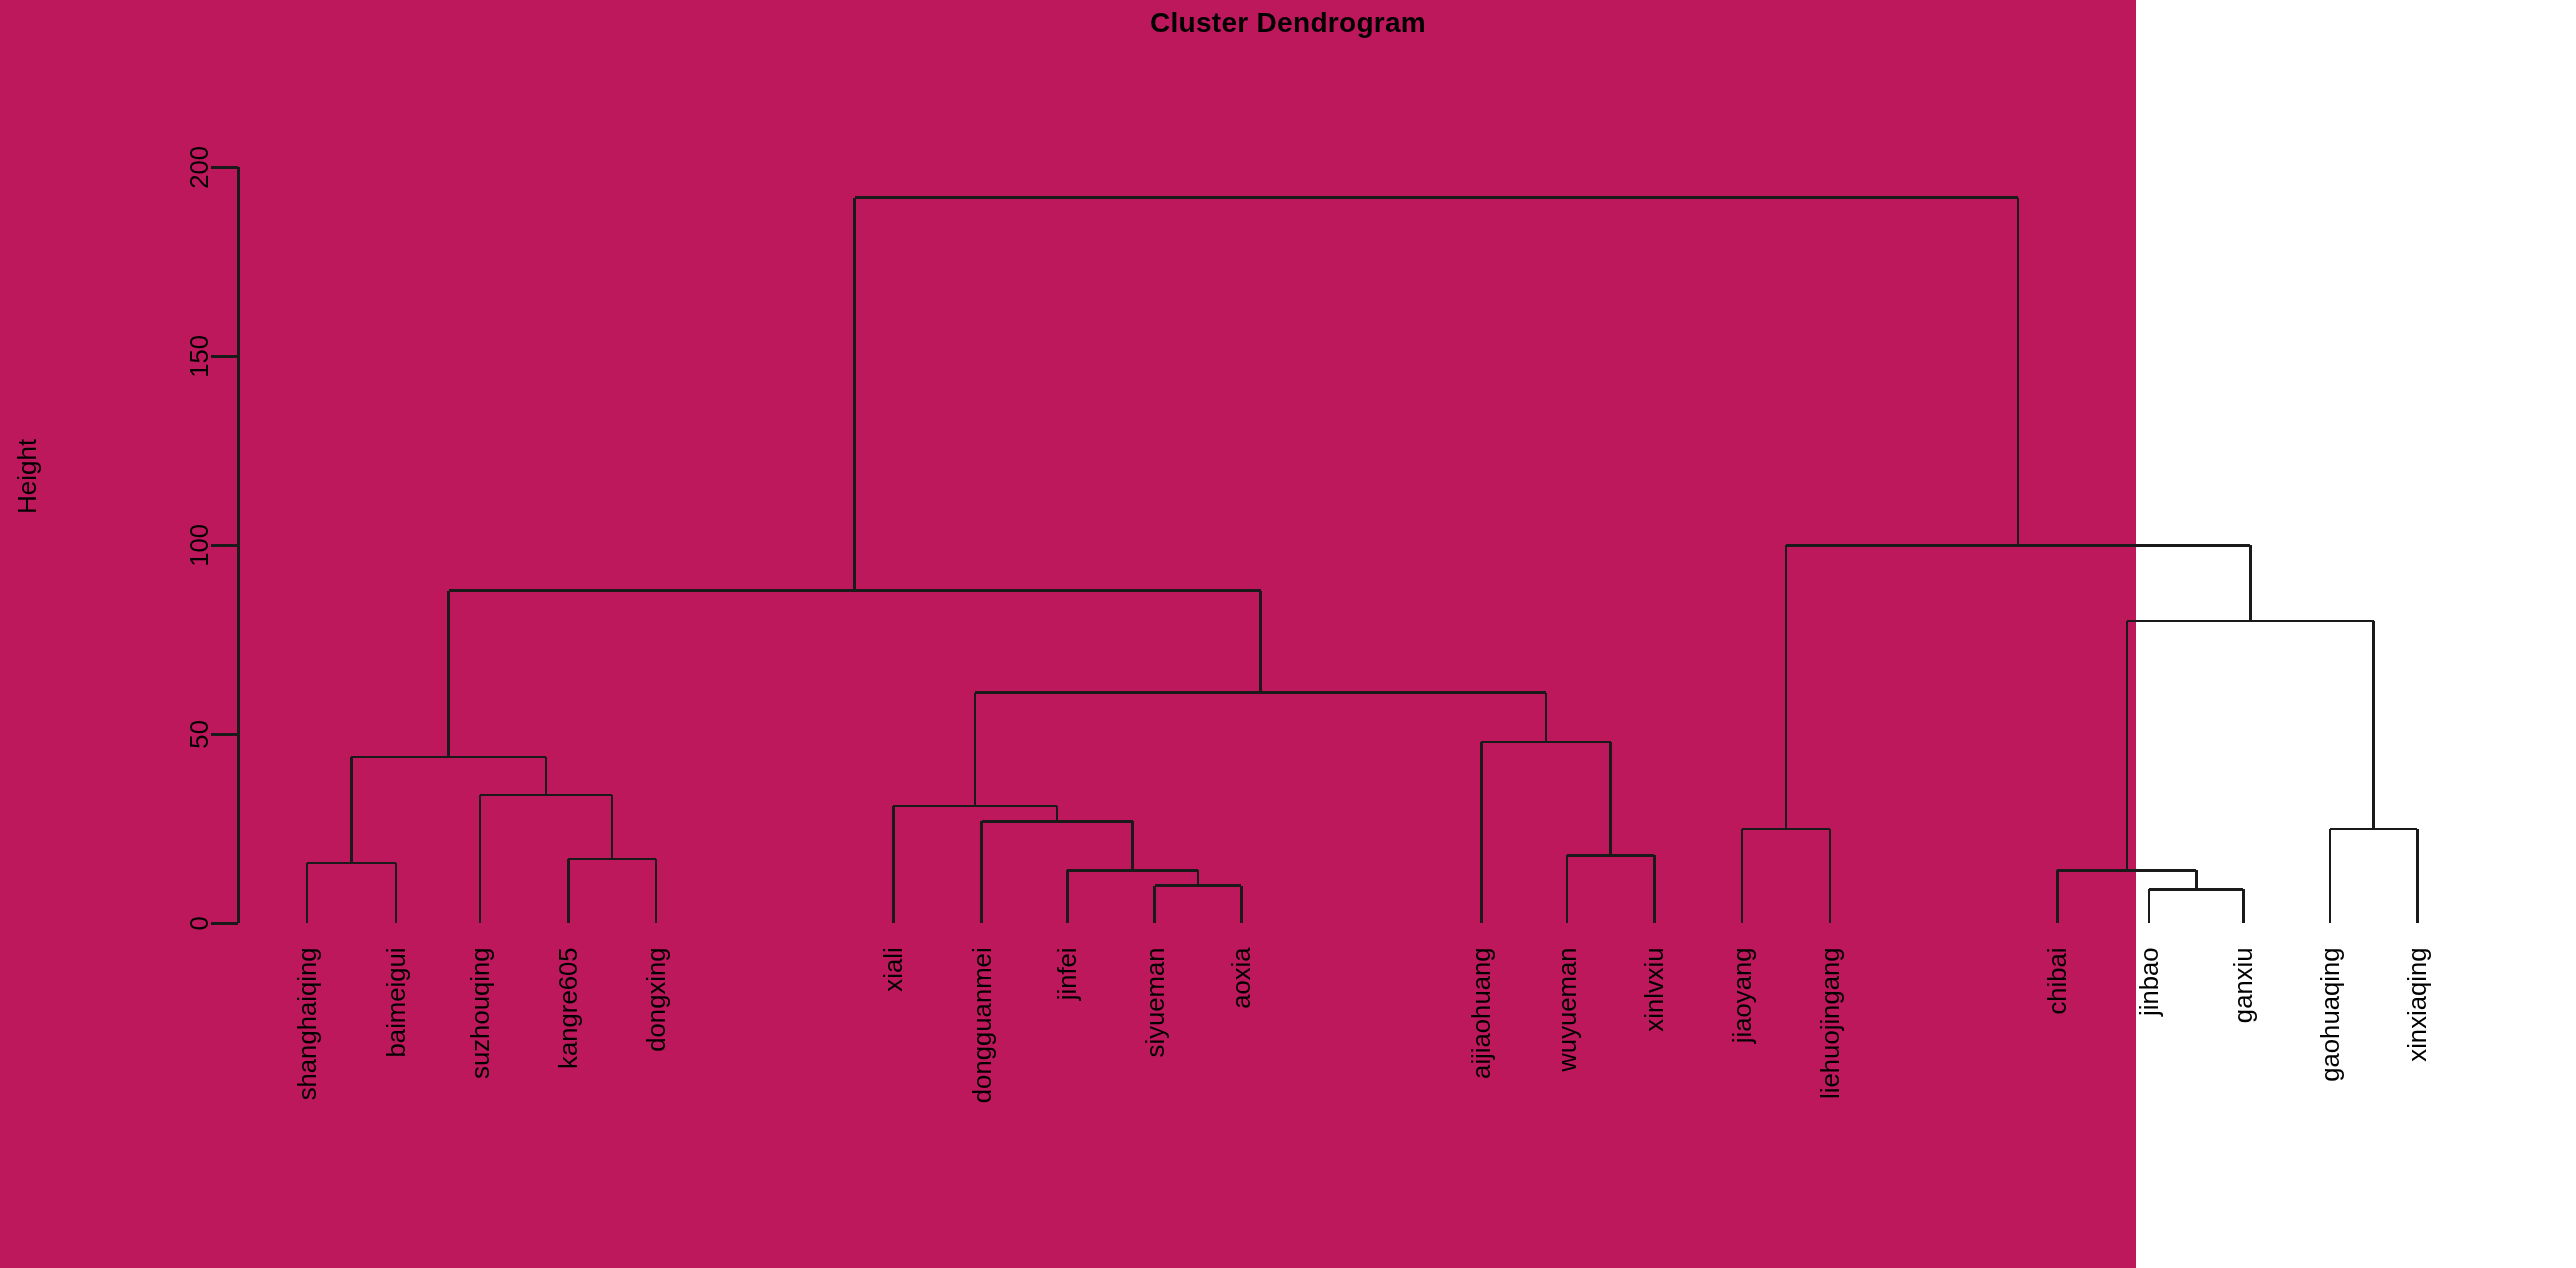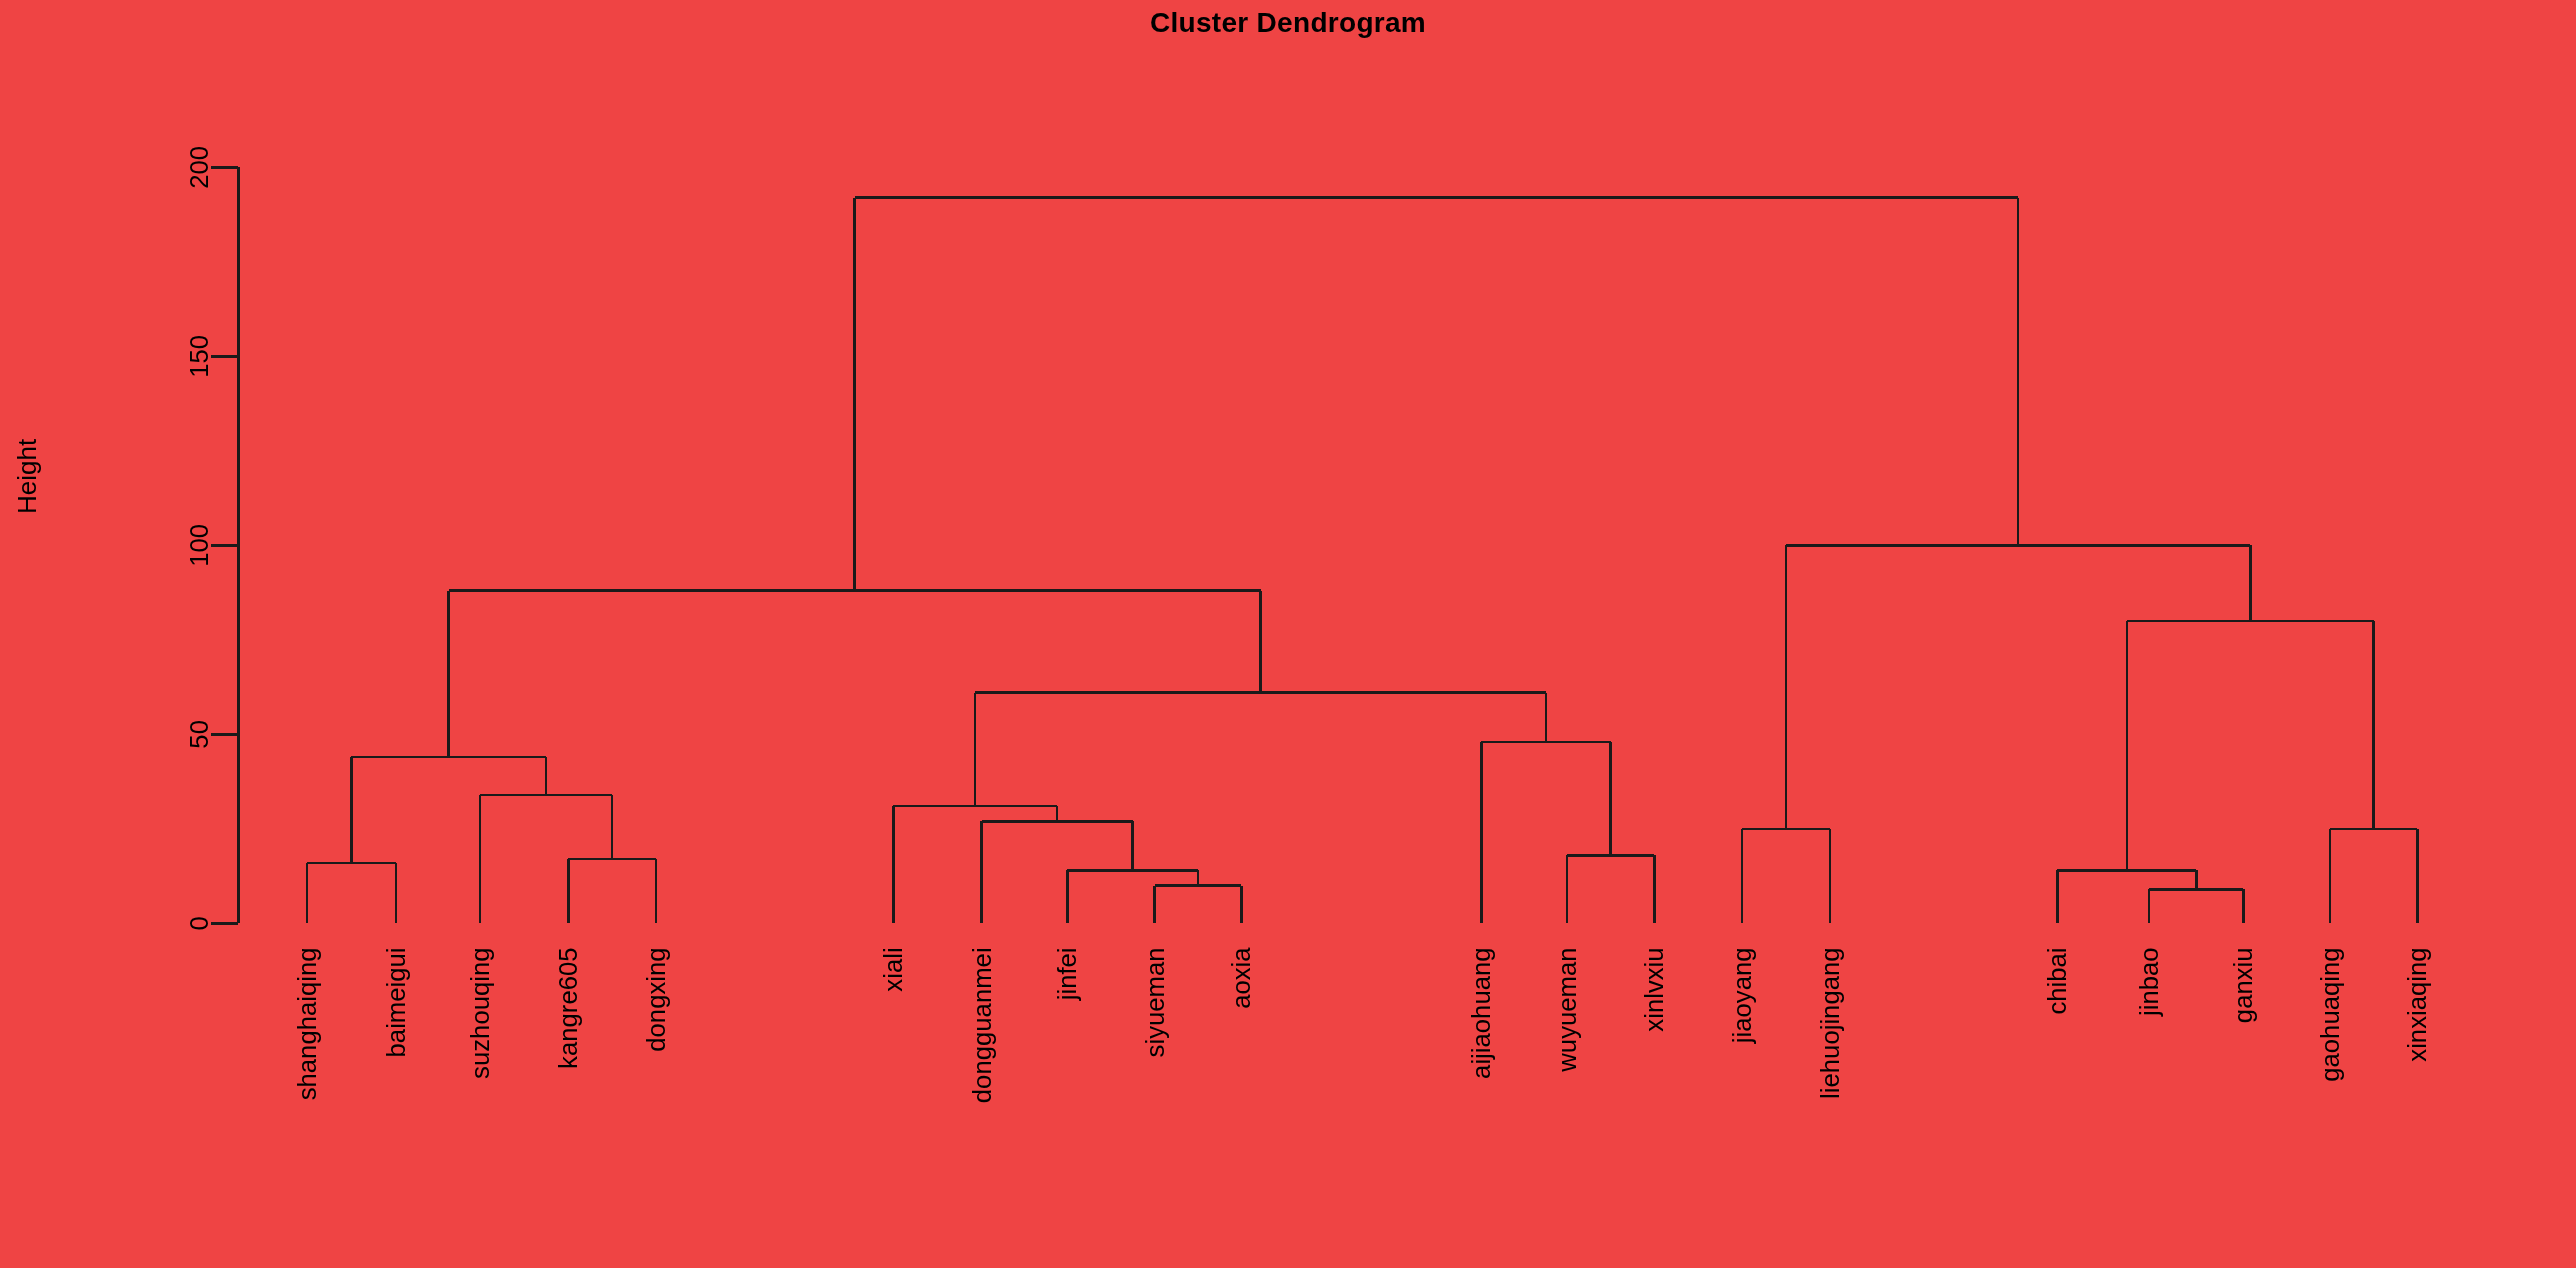--- a/index.html
+++ b/index.html
@@ -1,18 +1,18 @@
 <!DOCTYPE html>
 <html style="font-size:13.7px"><head>
 <meta charset="utf-8">
 <style>
   html,body{margin:0;padding:0;background:#ffffff;}
   body{width:2576px;height:1269px;overflow:hidden;
        font-family:"Liberation Sans", sans-serif;color:#000000;}
-  #root{position:relative;width:2576px;height:1269px;background:#ef4444;}
+  #root{position:relative;width:2136px;height:1269px;background:#be185d;}
   #title{position:absolute;left:0;top:6.9px;width:2576px;text-align:center;
          font-size:28px;font-weight:bold;letter-spacing:0.3px;}
   #ylab{position:absolute;left:12px;top:514px;font-size:26px;
         transform:rotate(-90deg);transform-origin:left top;white-space:nowrap;}
   svg{position:absolute;left:0;top:0;}
   .tick-label{font-family:"Liberation Sans", sans-serif;font-size:30px;fill:#000;}
   .leaf-label{font-family:"Liberation Sans", sans-serif;font-size:30px;fill:#000;}
 </style>
 </head>
 <body>

